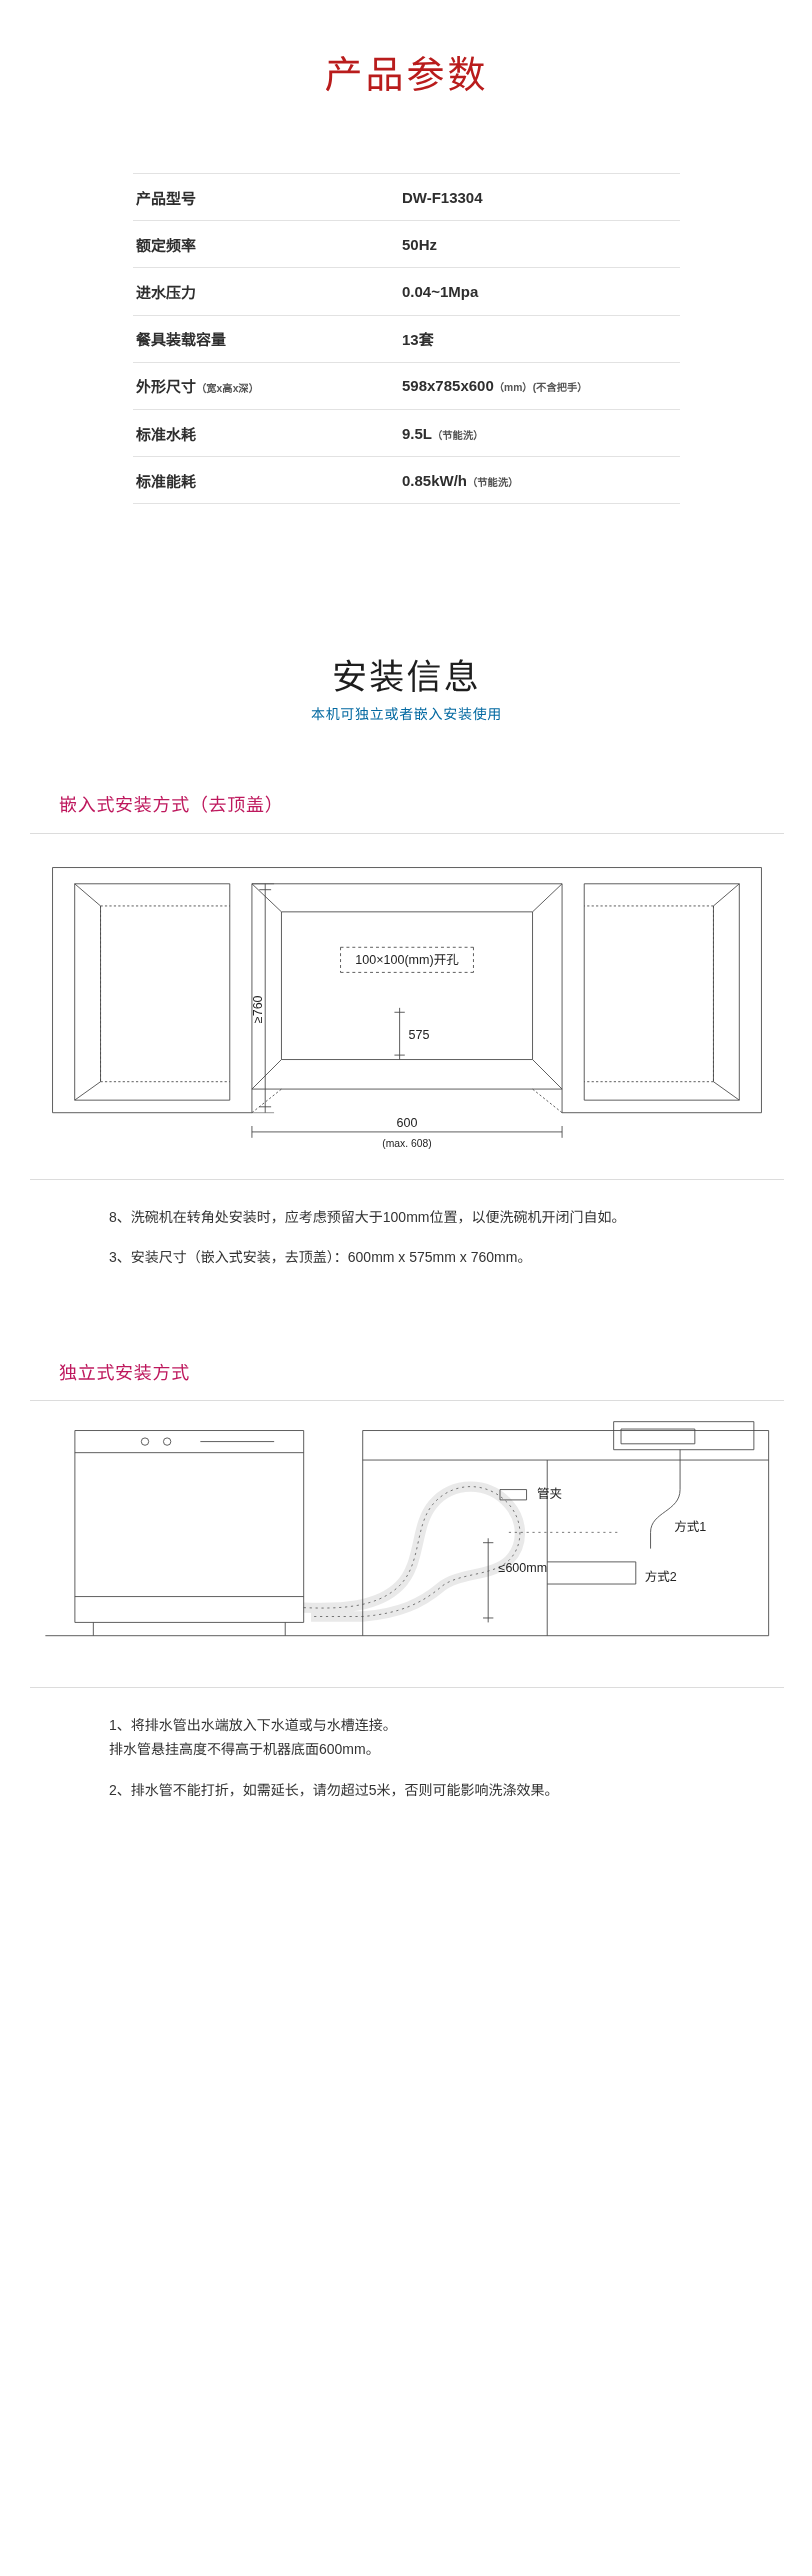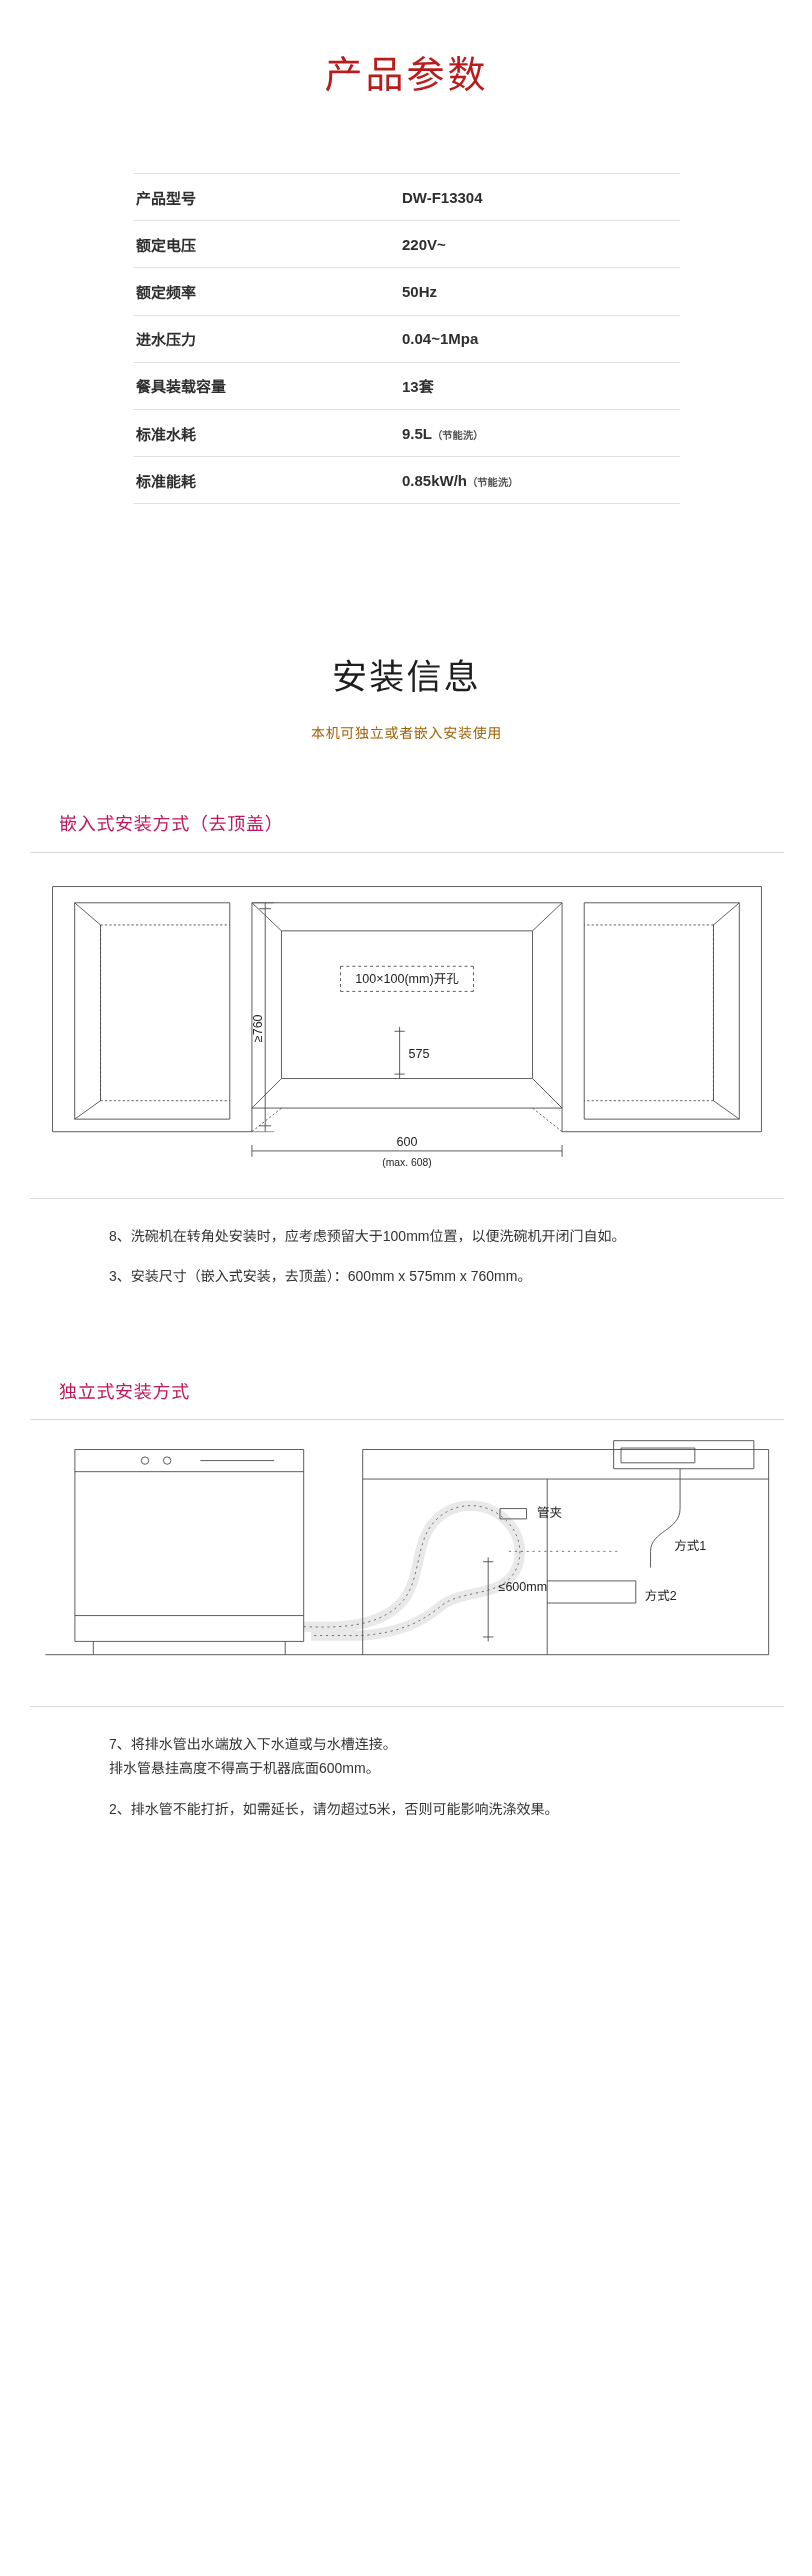--- a/index.html
+++ b/index.html
@@ -64,22 +64,22 @@
     font-size: 35px;
     font-weight: 400;
     letter-spacing: 2.2px;
     color: #1e1e1e;
     margin: 0;
     padding-top: 144px;
   }
   .install-sub {
     text-align: center;
     font-size: 14px;
-    color: #a16207;
-    margin-top: 23px;
+    color: #0369a1;
+    margin-top: 4px;
     letter-spacing: 0.7px;
   }
 
   .block-heading {
     font-size: 18px;
     color: #be185d;
     margin: 67px 0 0 59px;
     letter-spacing: 0.7px;
   }
 
@@ -130,34 +130,38 @@
 
 <h1 class="spec-title">产品参数</h1>
 
 <table class="spec-table">
   <tbody>
     <tr>
       <td class="k">产品型号</td>
       <td class="v">DW-F13304</td>
     </tr>
     <tr>
-      <td class="k">额定电压</td>
-      <td class="v">220V~</td>
-    </tr>
-    <tr>
       <td class="k">额定频率</td>
       <td class="v">50Hz</td>
     </tr>
     <tr>
       <td class="k">进水压力</td>
       <td class="v">0.04~1Mpa</td>
     </tr>
     <tr>
       <td class="k">餐具装载容量</td>
       <td class="v">13套</td>
+    </tr>
+    <tr>
+      <td class="k">
+        <span>外形尺寸</span><span class="sub">（宽x高x深）</span>
+      </td>
+      <td class="v">
+        <span>598x785x600</span><span class="sub">（mm）(不含把手）</span>
+      </td>
     </tr>
     <tr>
       <td class="k">标准水耗</td>
       <td class="v">
         <span>9.5L</span><span class="sub">（节能洗）</span>
       </td>
     </tr>
     <tr>
       <td class="k">标准能耗</td>
       <td class="v">
@@ -293,17 +297,17 @@
     <g>
       <text class="lbl" x="686" y="132" text-anchor="start">管夹</text>
       <text class="lbl" x="634" y="232" text-anchor="start">≤600mm</text>
       <text class="lbl" x="872" y="176" text-anchor="start">方式1</text>
       <text class="lbl" x="832" y="244" text-anchor="start">方式2</text>
     </g>
   </svg>
 </div>
 
 <div class="notes">
-  <div class="note">7、将排水管出水端放入下水道或与水槽连接。
+  <div class="note">1、将排水管出水端放入下水道或与水槽连接。
     排水管悬挂高度不得高于机器底面600mm。</div>
   <div class="note">2、排水管不能打折，如需延长，请勿超过5米，否则可能影响洗涤效果。</div>
 </div>
 
 
 </body></html>

